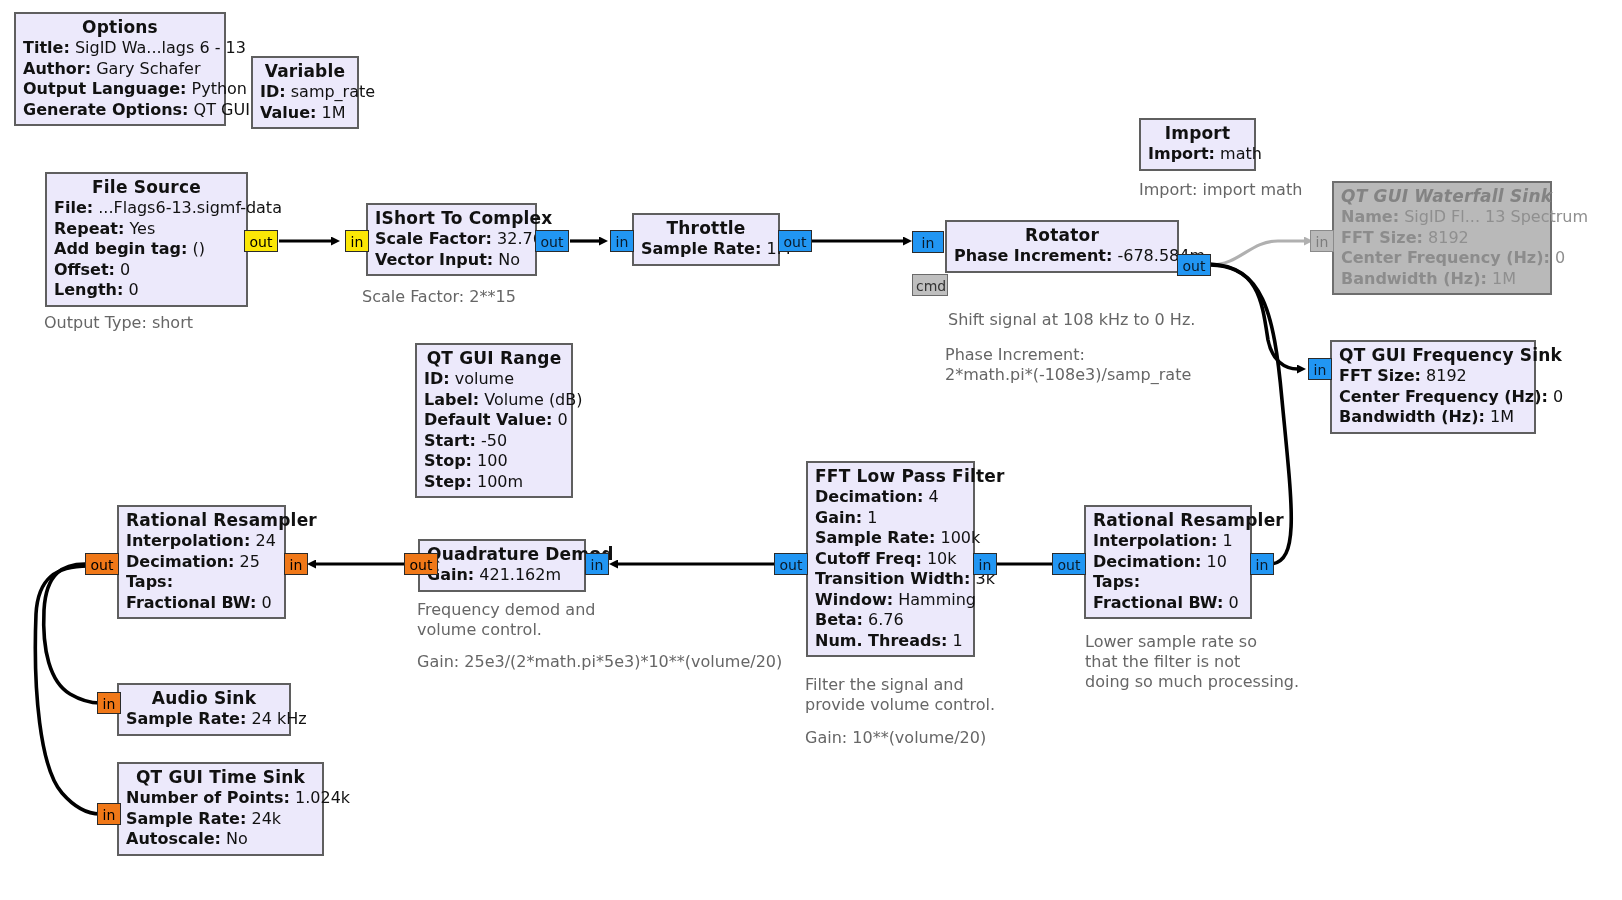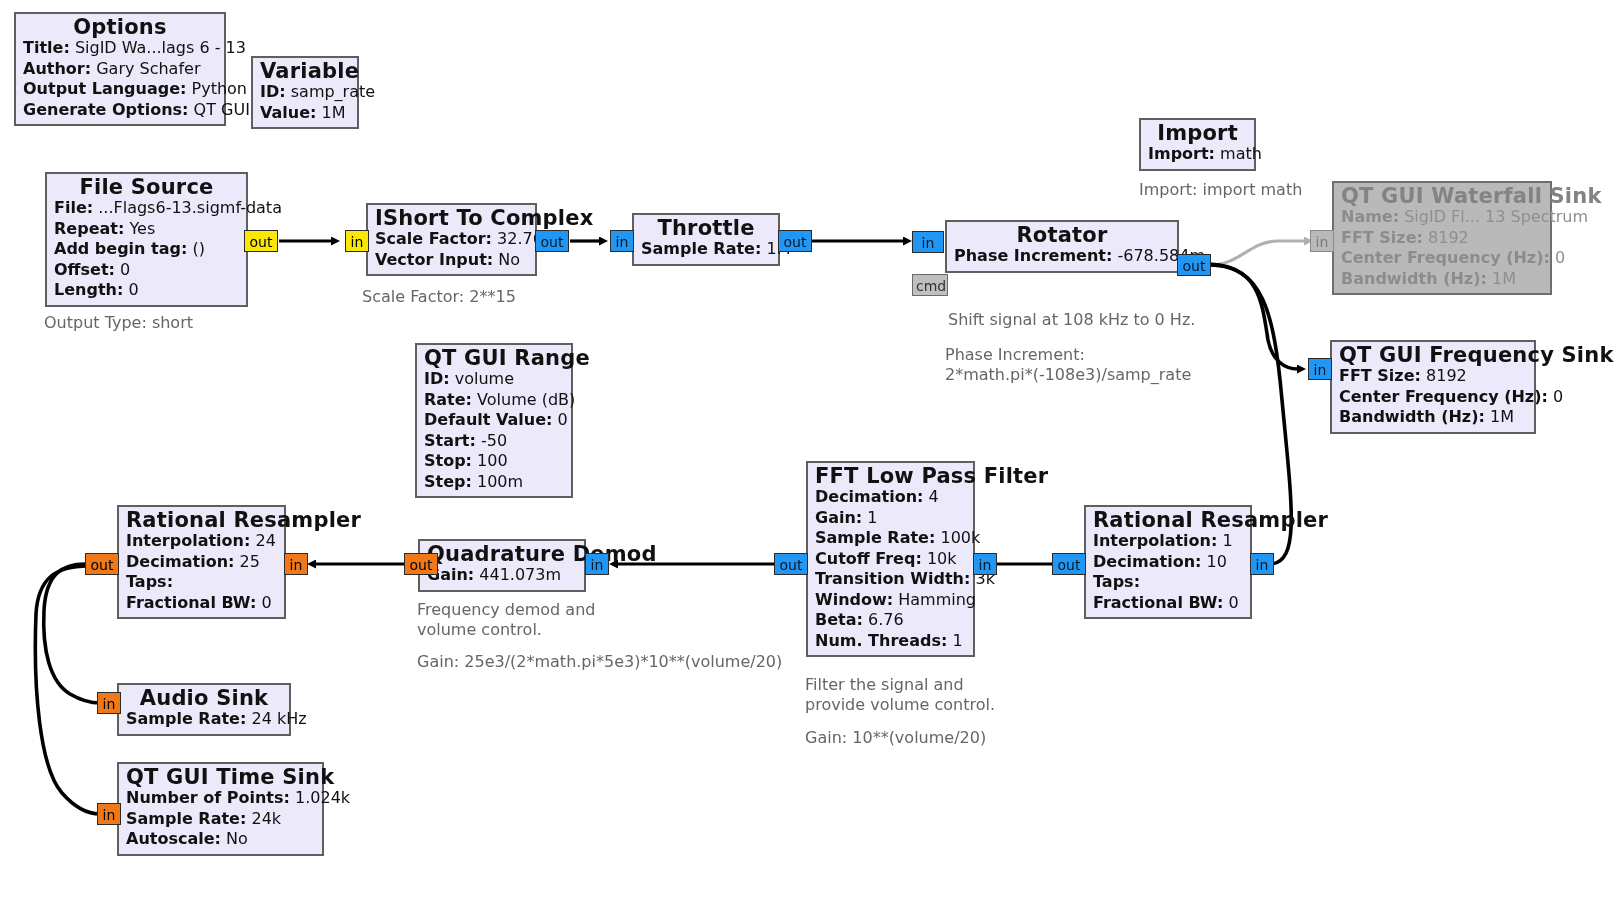--- a/index.html
+++ b/index.html
@@ -31,35 +31,35 @@
     padding: 3px 7px 4px 7px;
     font-size: 15px;
     line-height: 20.5px;
     color: #111;
     white-space: nowrap;
     z-index: 5;
   }
   .block .btitle {
     font-weight: bold;
     text-align: center;
-    font-size: 21px;
+    font-size: 17px;
     line-height: 21px;
     letter-spacing: 0.2px;
   }
   .block .prow { font-size: 16px; }
   .block .pk { font-weight: bold; }
   .block .pv { font-weight: normal; }
 
   .block.disabled {
     background: #b9b9b9;
     border-color: #6e6e6e;
     color: #8c8c8c;
   }
   .block.disabled .pv { color: #8f8f8f; }
-  .block.disabled .btitle { color: #838383; }
+  .block.disabled .btitle { color: #838383; font-style: italic; }
 
   
   .port {
     position: absolute;
     box-sizing: border-box;
     border: 1px solid #2b2b2b;
     font-size: 14px;
     line-height: 1;
     height: 22px;
     padding: 4px 3px 0 3px;
@@ -193,21 +193,21 @@
     <div class="btitle">QT GUI Frequency Sink</div>
     <div class="prow"><span class="pk">FFT Size:</span> <span class="pv">8192</span></div>
     <div class="prow"><span class="pk">Center Frequency (Hz):</span> <span class="pv">0</span></div>
     <div class="prow"><span class="pk">Bandwidth (Hz):</span> <span class="pv">1M</span></div>
   </div>
   <div class="port complex" style="left:1308px; top:358px; width:24px;">in</div>
 
   <div class="block" style="left:415px; top:343px; width:158px;">
     <div class="btitle">QT GUI Range</div>
     <div class="prow"><span class="pk">ID:</span> <span class="pv">volume</span></div>
-    <div class="prow"><span class="pk">Rate:</span> <span class="pv">Volume (dB)</span></div>
+    <div class="prow"><span class="pk">Label:</span> <span class="pv">Volume (dB)</span></div>
     <div class="prow"><span class="pk">Default Value:</span> <span class="pv">0</span></div>
     <div class="prow"><span class="pk">Start:</span> <span class="pv">-50</span></div>
     <div class="prow"><span class="pk">Stop:</span> <span class="pv">100</span></div>
     <div class="prow"><span class="pk">Step:</span> <span class="pv">100m</span></div>
   </div>
 
   <div class="block" style="left:806px; top:461px; width:169px;">
     <div class="btitle">FFT Low Pass Filter</div>
     <div class="prow"><span class="pk">Decimation:</span> <span class="pv">4</span></div>
     <div class="prow"><span class="pk">Gain:</span> <span class="pv">1</span></div>
@@ -226,24 +226,27 @@
 
   <div class="block" style="left:1084px; top:505px; width:168px;">
     <div class="btitle">Rational Resampler</div>
     <div class="prow"><span class="pk">Interpolation:</span> <span class="pv">1</span></div>
     <div class="prow"><span class="pk">Decimation:</span> <span class="pv">10</span></div>
     <div class="prow"><span class="pk">Taps:</span> <span class="pv"></span></div>
     <div class="prow"><span class="pk">Fractional BW:</span> <span class="pv">0</span></div>
   </div>
   <div class="port complex" style="left:1052px; top:553px; width:34px;">out</div>
   <div class="port complex" style="left:1250px; top:553px; width:24px;">in</div>
+  <div class="comment" style="left:1085px; top:632px;">Lower sample rate so
+that the filter is not
+doing so much processing.</div>
 
   <div class="block" style="left:418px; top:539px; width:168px;">
     <div class="btitle">Quadrature Demod</div>
-    <div class="prow"><span class="pk">Gain:</span> <span class="pv">441.073m</span></div>
+    <div class="prow"><span class="pk">Gain:</span> <span class="pv">421.162m</span></div>
   </div>
   <div class="port float" style="left:404px; top:553px; width:34px;">out</div>
   <div class="port complex" style="left:585px; top:553px; width:24px;">in</div>
   <div class="comment" style="left:417px; top:600px;">Frequency demod and
 volume control.</div>
   <div class="comment" style="left:417px; top:652px;">Gain: 25e3/(2*math.pi*5e3)*10**(volume/20)</div>
 
   <div class="block" style="left:117px; top:505px; width:169px;">
     <div class="btitle">Rational Resampler</div>
     <div class="prow"><span class="pk">Interpolation:</span> <span class="pv">24</span></div>

